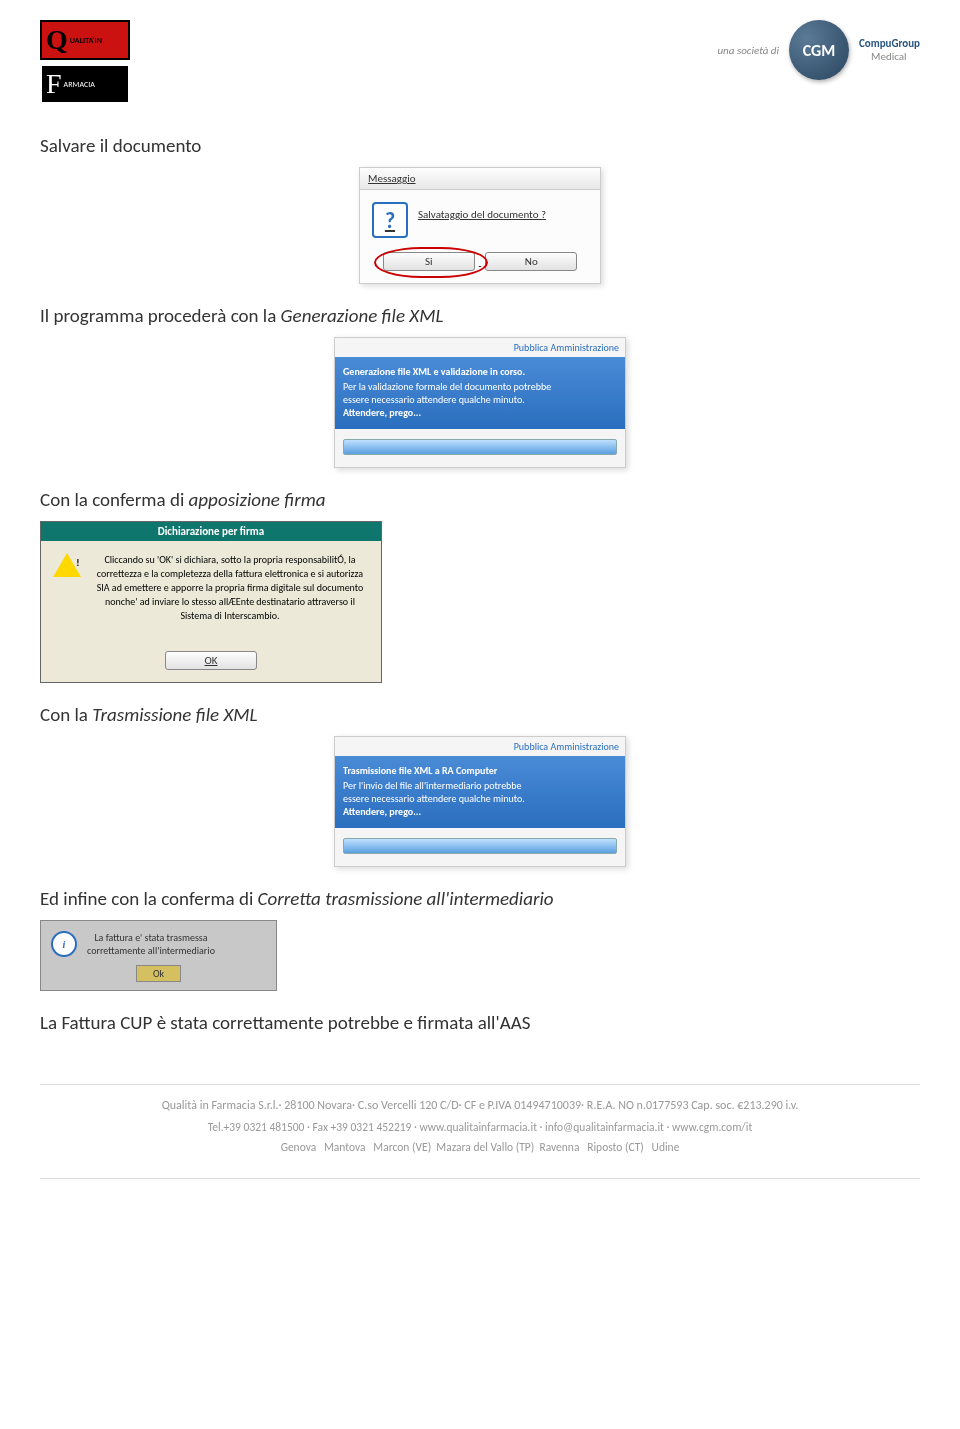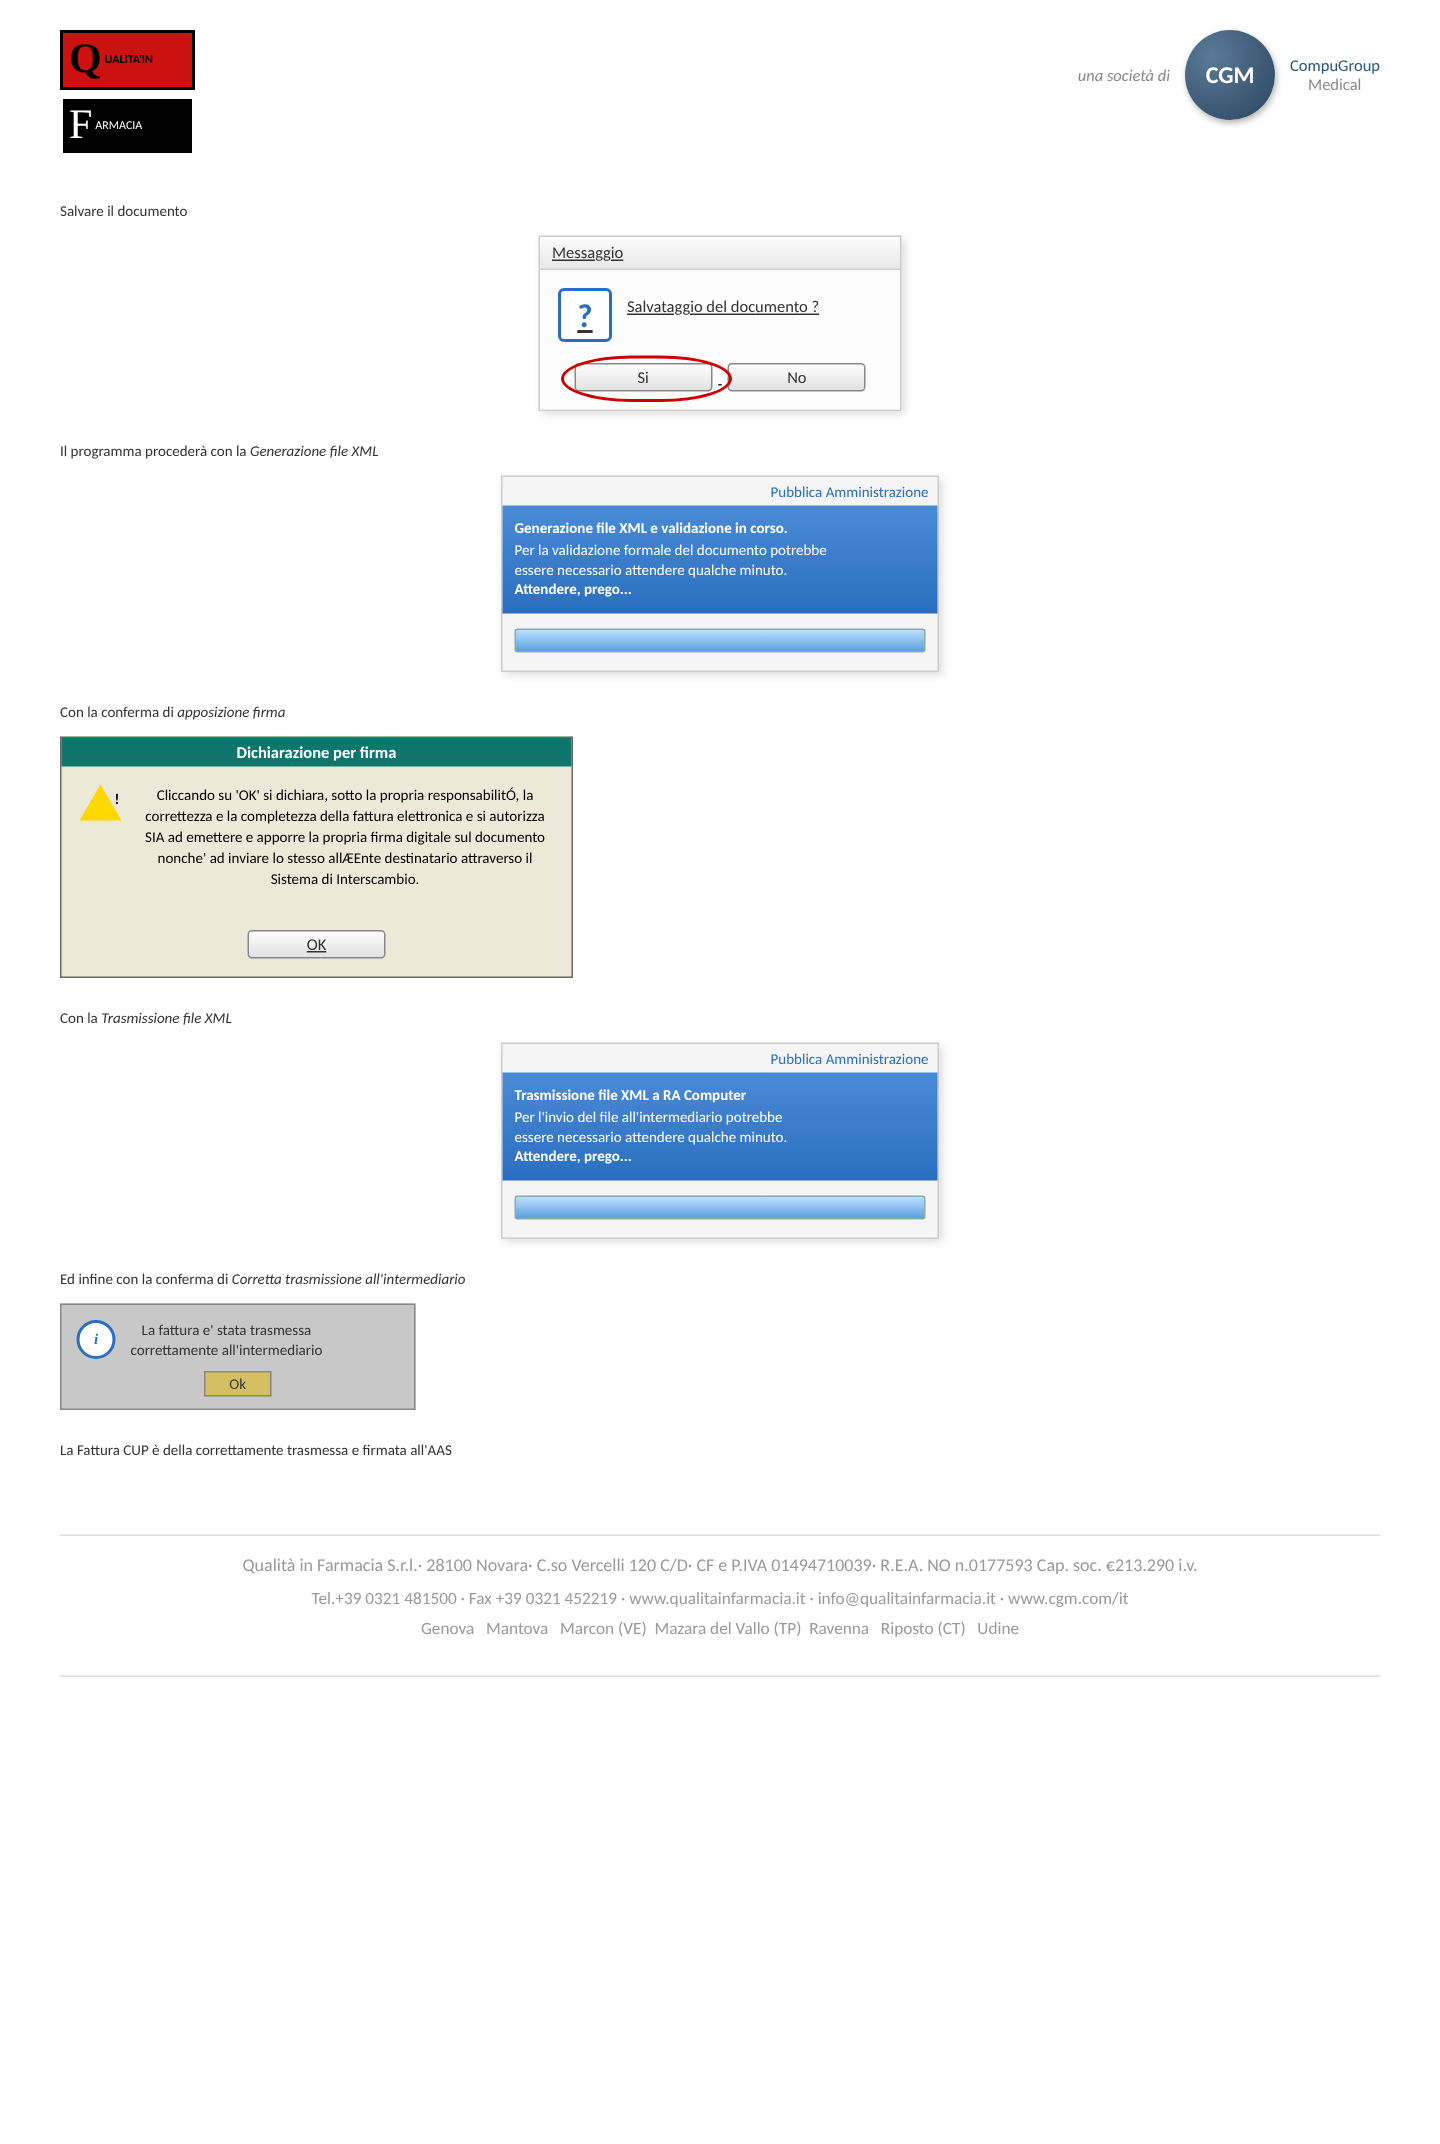--- a/index.html
+++ b/index.html
@@ -9,23 +9,23 @@
   .logo-left .q-box { background: #c11; color: #000; font-weight: bold; font-size: 9px; padding: 2px 4px; display: flex; align-items: center; height: 32px; position: relative; border: 2px solid #000; }
   .logo-left .q-letter { font-size: 28px; font-family: Georgia, serif; color: #000; font-weight: bold; line-height: 1; }
   .logo-left .q-text { font-size: 8px; line-height: 1; margin-left: 2px; }
   .logo-left .f-box { background: #000; color: #fff; font-size: 8px; padding: 2px 4px; margin-top: 4px; display: flex; align-items: center; border: 2px solid #fff; height: 32px; }
   .logo-left .f-letter { font-size: 28px; font-family: Georgia, serif; color: #fff; background: #000; font-weight: normal; }
   .logo-left .f-text { font-size: 8px; margin-left: 2px; }
   .logo-right { display: flex; align-items: center; gap: 10px; }
   .societa { font-size: 11px; color: #888; font-style: italic; }
   .cgm-badge { width: 60px; height: 60px; border-radius: 50%; background: radial-gradient(circle at 30% 30%, #5a7a95, #2a4560); display: flex; align-items: center; justify-content: center; color: #fff; font-weight: bold; font-size: 16px; box-shadow: 1px 2px 4px rgba(0,0,0,0.3); }
   .cgm-text { font-size: 11px; line-height: 1.2; }
-  .cgm-text .t1 { color: #2a5580; font-weight: normal; }
+  .cgm-text .t1 { color: #2a5580; font-weight: bold; }
   .cgm-text .t2 { color: #888; margin-left: 12px; }
-  .body-text { font-size: 10px; margin: 20px 0 10px 0; }
+  .body-text { font-size: 19px; margin: 20px 0 10px 0; }
   .italic { font-style: italic; }
   .center { text-align: center; }
   .dlg { display: inline-block; border: 1px solid #ccc; background: #f5f5f5; box-shadow: 2px 2px 6px rgba(0,0,0,0.15); text-align: left; vertical-align: top; }
   .dlg-title { background: linear-gradient(#fdfdfd, #e8e8e8); font-size: 11px; padding: 4px 8px; border-bottom: 1px solid #ccc; color: #333; }
   .dlg-body { padding: 12px; background: #fcfcfc; font-size: 11px; }
   .dlg-question { display: flex; align-items: flex-start; gap: 10px; }
   .icon-q { width: 32px; height: 32px; border: 2px solid #2a6ebf; border-radius: 4px; color: #2a6ebf; font-size: 22px; font-weight: bold; display:flex; align-items:center; justify-content:center; background:#fff; }
   .btn-row { margin-top: 14px; text-align: center; }
   .btn { display: inline-block; border: 1px solid #888; background: linear-gradient(#fdfdfd,#e2e2e2); padding: 2px 20px; font-size: 11px; border-radius: 3px; margin: 0 4px; min-width: 50px; text-align: center; cursor: pointer; }
   .circled { position: relative; }
@@ -159,20 +159,20 @@
           <span>La fattura e' stata trasmessa</span><br>
           <span>correttamente all'intermediario</span>
         </span>
       </div>
       <div class="btn-row">
         <span class="info-btn">Ok</span>
       </div>
     </div>
   </div>
 
-  <div class="body-text">La Fattura CUP è della correttamente trasmessa e firmata all'AAS</div>
+  <div class="body-text">La Fattura CUP è stata correttamente potrebbe e firmata all'AAS</div>
 
   <div class="footer">
     <div>Qualità in Farmacia S.r.l.· 28100 Novara· C.so Vercelli 120 C/D· CF e P.IVA 01494710039· R.E.A. NO n.0177593 Cap. soc. €213.290 i.v.</div>
     <div class="l2">Tel.+39 0321 481500 · Fax +39 0321 452219 · www.qualitainfarmacia.it · info@qualitainfarmacia.it · www.cgm.com/it</div>
     <div class="l3">Genova&nbsp;&nbsp;&nbsp;Mantova&nbsp;&nbsp;&nbsp;Marcon (VE)&nbsp;&nbsp;Mazara del Vallo (TP)&nbsp;&nbsp;Ravenna&nbsp;&nbsp;&nbsp;Riposto (CT)&nbsp;&nbsp;&nbsp;Udine</div>
   </div>
 </div>
 
 </body></html>

